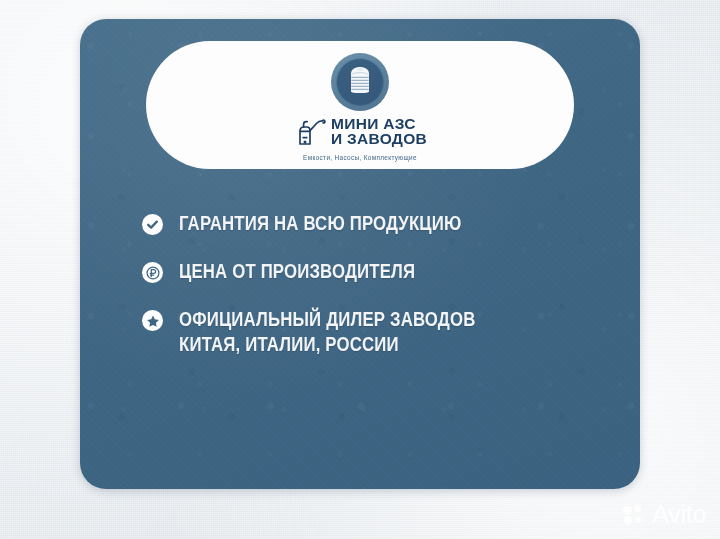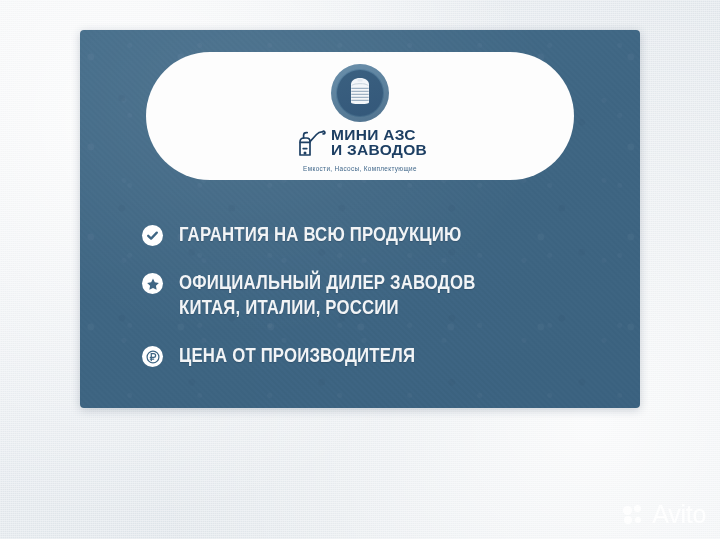--- a/index.html
+++ b/index.html
@@ -33,24 +33,24 @@
     opacity: .55;
     background-image:
       repeating-linear-gradient(0deg, rgba(255,255,255,.55) 0 1px, rgba(0,0,0,.015) 1px 2px),
       repeating-linear-gradient(90deg, rgba(255,255,255,.45) 0 1px, rgba(0,0,0,.012) 1px 2px);
   }
 
   
   #card {
     position: absolute;
     left: 80px;
-    top: 30px;
+    top: 19px;
     width: 560px;
-    height: 378px;
-    border-radius: 4px;
+    height: 470px;
+    border-radius: 26px;
     background:
       radial-gradient(ellipse at 30% 18%, rgba(255,255,255,.07) 0%, rgba(255,255,255,0) 55%),
       linear-gradient(160deg, #456d8b 0%, #3f6684 45%, #3b6280 100%);
     box-shadow: 0 2px 10px rgba(30,55,80,.22);
     overflow: hidden;
   }
   
   #card::before {
     content: "";
     position: absolute;
@@ -267,41 +267,41 @@
         <span class="feature-icon">
           <svg width="15" height="15" viewBox="0 0 15 15" aria-hidden="true">
             <path d="M3.2 7.8 L6.1 10.6 L11.8 4.6" fill="none" stroke="#3f6684" stroke-width="2.3" stroke-linecap="round" stroke-linejoin="round"></path>
           </svg>
         </span>
         <span class="feature-text">ГАРАНТИЯ НА ВСЮ ПРОДУКЦИЮ</span>
       </div>
 
       <div class="feature">
         <span class="feature-icon">
-          <svg width="14" height="14" viewBox="0 0 14 14" aria-hidden="true">
-            <path d="M7 1.6 L8.82 5.3 L12.9 5.9 L9.95 8.78 L10.65 12.84 L7 10.92 L3.35 12.84 L4.05 8.78 L1.1 5.9 L5.18 5.3 Z" fill="#3f6684"></path>
-          </svg>
-        </span>
-        <span class="feature-text">ОФИЦИАЛЬНЫЙ ДИЛЕР ЗАВОДОВ
-КИТАЯ, ИТАЛИИ, РОССИИ</span>
-      </div>
-
-      <div class="feature">
-        <span class="feature-icon">
           <svg width="16" height="16" viewBox="0 0 16 16" aria-hidden="true">
             <circle cx="8" cy="8" r="5.9" fill="none" stroke="#3f6684" stroke-width="1.25"></circle>
             <g fill="none" stroke="#3f6684" stroke-width="1.25" stroke-linecap="round">
               <path d="M6.3 11.6 L6.3 4.6 L8.6 4.6 C9.9 4.6 10.6 5.3 10.6 6.5 C10.6 7.7 9.9 8.4 8.6 8.4 L5.3 8.4"></path>
               <path d="M5.3 10.1 L8.7 10.1"></path>
             </g>
           </svg>
         </span>
         <span class="feature-text">ЦЕНА ОТ ПРОИЗВОДИТЕЛЯ</span>
       </div>
 
+      <div class="feature">
+        <span class="feature-icon">
+          <svg width="14" height="14" viewBox="0 0 14 14" aria-hidden="true">
+            <path d="M7 1.6 L8.82 5.3 L12.9 5.9 L9.95 8.78 L10.65 12.84 L7 10.92 L3.35 12.84 L4.05 8.78 L1.1 5.9 L5.18 5.3 Z" fill="#3f6684"></path>
+          </svg>
+        </span>
+        <span class="feature-text">ОФИЦИАЛЬНЫЙ ДИЛЕР ЗАВОДОВ
+КИТАЯ, ИТАЛИИ, РОССИИ</span>
+      </div>
+
     </div>
   </div>
 
   <div id="avito">
     <span class="avito-dots">
       <i class="d1"></i>
         <i class="d2"></i>
         <i class="d3"></i>
         <i class="d4"></i>
     </span>

